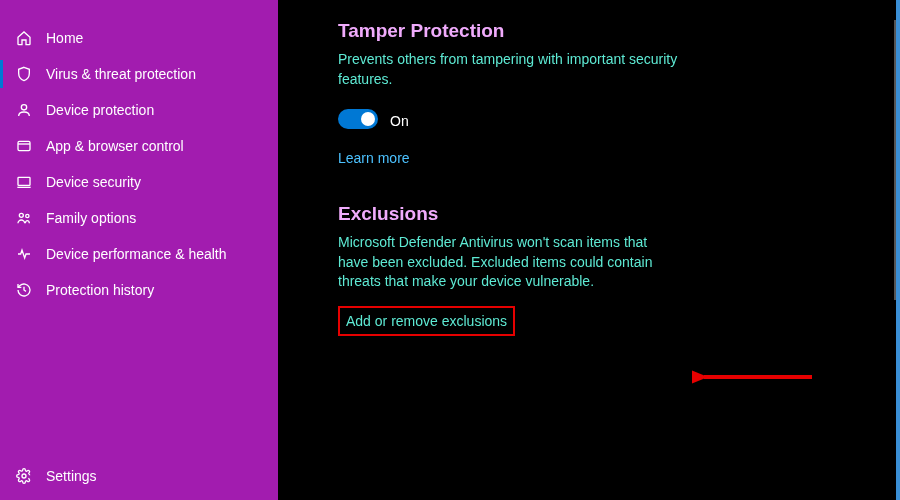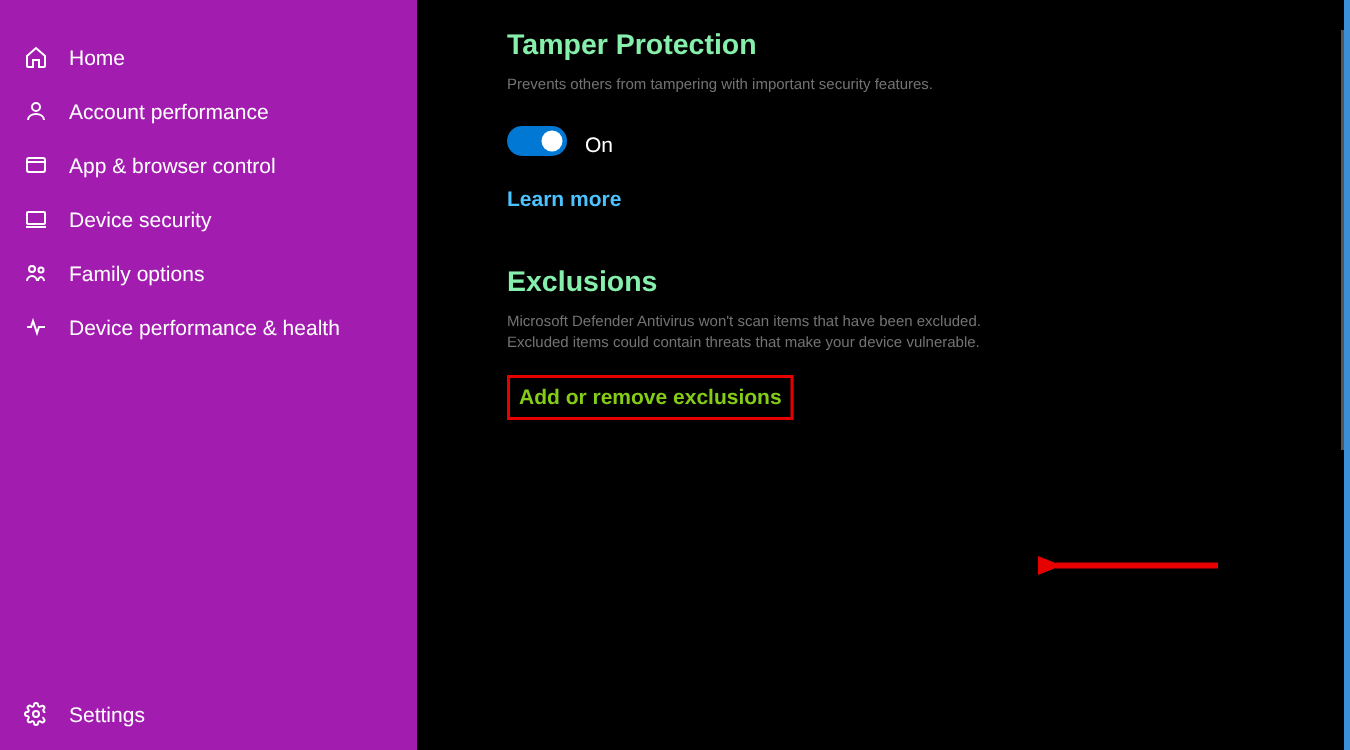--- a/index.html
+++ b/index.html
@@ -52,25 +52,25 @@
     overflow: hidden;
   }
   .content {
     padding: 20px 60px 20px 60px;
   }
   .section { margin-bottom: 36px; }
   .section h2 {
     font-size: 19px;
     font-weight: 600;
     margin-bottom: 8px;
-    color: #86efac;
+    color: #f0abfc;
   }
   .section p {
-    color: #737373;
-    font-size: 10px;
+    color: #5eead4;
+    font-size: 14px;
     line-height: 1.4;
     max-width: 340px;
   }
   .toggle-row {
     display: flex;
     align-items: flex-end;
     margin-top: 20px;
     margin-bottom: 20px;
   }
   .toggle {
@@ -90,23 +90,22 @@
   }
   .toggle-label {
     font-size: 14px;
     color: #fff;
   }
   .link {
     color: #4cc2ff;
     font-size: 14px;
     cursor: pointer;
     display: inline-block;
-    font-weight: bold;
-  }
-  .link.dark { color: #84cc16; }
+  }
+  .link.dark { color: #5eead4; }
   .highlight-box {
     border: 2px solid #e60000;
     padding: 4px 6px;
     display: inline-block;
   }
   .scrollbar {
     position: absolute;
     right: 4px; top: 20px;
     width: 2px; height: 280px;
     background: #555;
@@ -129,28 +128,36 @@
 
 <div class="sidebar">
   <div class="sidebar-item">
     <span class="icon">
       <svg width="16" height="16" viewBox="0 0 24 24" fill="none" stroke="currentColor" stroke-width="2">
           <path d="M3 11l9-8 9 8v10a1 1 0 0 1-1 1h-5v-7h-6v7H4a1 1 0 0 1-1-1z"></path>
         </svg>
     </span>
     <span>Home</span>
   </div>
+  <div class="sidebar-item active">
+    <span class="icon">
+      <svg width="16" height="16" viewBox="0 0 24 24" fill="none" stroke="currentColor" stroke-width="2">
+          <path d="M12 2l8 3v6c0 5-3.5 9.5-8 11-4.5-1.5-8-6-8-11V5z"></path>
+        </svg>
+    </span>
+    <span>Virus &amp; threat protection</span>
+  </div>
   <div class="sidebar-item">
     <span class="icon">
       <svg width="16" height="16" viewBox="0 0 24 24" fill="none" stroke="currentColor" stroke-width="2">
           <circle cx="12" cy="8" r="4"></circle>
           <path d="M4 21c0-4 4-6 8-6s8 2 8 6"></path>
         </svg>
     </span>
-    <span>Account performance</span>
+    <span>Device protection</span>
   </div>
   <div class="sidebar-item">
     <span class="icon">
       <svg width="16" height="16" viewBox="0 0 24 24" fill="none" stroke="currentColor" stroke-width="2">
           <rect x="3" y="5" width="18" height="14" rx="2"></rect>
           <line x1="3" y1="9" x2="21" y2="9"></line>
         </svg>
     </span>
     <span>App &amp; browser control</span>
   </div>
@@ -173,20 +180,30 @@
     </span>
     <span>Family options</span>
   </div>
   <div class="sidebar-item">
     <span class="icon">
       <svg width="16" height="16" viewBox="0 0 24 24" fill="none" stroke="currentColor" stroke-width="2">
           <path d="M3 12h4l2-6 4 12 2-6h6"></path>
         </svg>
     </span>
     <span>Device performance &amp; health</span>
+  </div>
+  <div class="sidebar-item">
+    <span class="icon">
+      <svg width="16" height="16" viewBox="0 0 24 24" fill="none" stroke="currentColor" stroke-width="2">
+          <path d="M3 12a9 9 0 1 0 3-6.7L3 8"></path>
+          <polyline points="3 3 3 8 8 8"></polyline>
+          <polyline points="12 7 12 12 15 14"></polyline>
+        </svg>
+    </span>
+    <span>Protection history</span>
   </div>
   <div class="sidebar-spacer"></div>
   <div class="sidebar-bottom">
     <div class="sidebar-item">
       <span class="icon">
         <svg width="16" height="16" viewBox="0 0 24 24" fill="none" stroke="currentColor" stroke-width="2">
             <circle cx="12" cy="12" r="3"></circle>
             <path d="M19.4 15a1.7 1.7 0 0 0 .34 1.87l.06.06a2 2 0 1 1-2.83 2.83l-.06-.06a1.7 1.7 0 0 0-1.87-.34 1.7 1.7 0 0 0-1 1.56V21a2 2 0 0 1-4 0v-.09a1.7 1.7 0 0 0-1-1.56 1.7 1.7 0 0 0-1.87.34l-.06.06a2 2 0 1 1-2.83-2.83l.06-.06a1.7 1.7 0 0 0 .34-1.87 1.7 1.7 0 0 0-1.56-1H3a2 2 0 0 1 0-4h.09a1.7 1.7 0 0 0 1.56-1 1.7 1.7 0 0 0-.34-1.87l-.06-.06a2 2 0 1 1 2.83-2.83l.06.06a1.7 1.7 0 0 0 1.87.34H9a1.7 1.7 0 0 0 1-1.56V3a2 2 0 0 1 4 0v.09a1.7 1.7 0 0 0 1 1.56 1.7 1.7 0 0 0 1.87-.34l.06-.06a2 2 0 1 1 2.83 2.83l-.06.06a1.7 1.7 0 0 0-.34 1.87V9c.66.27 1.09.92 1.09 1.64V11a2 2 0 0 1 0 0"></path>
           </svg>
       </span>

